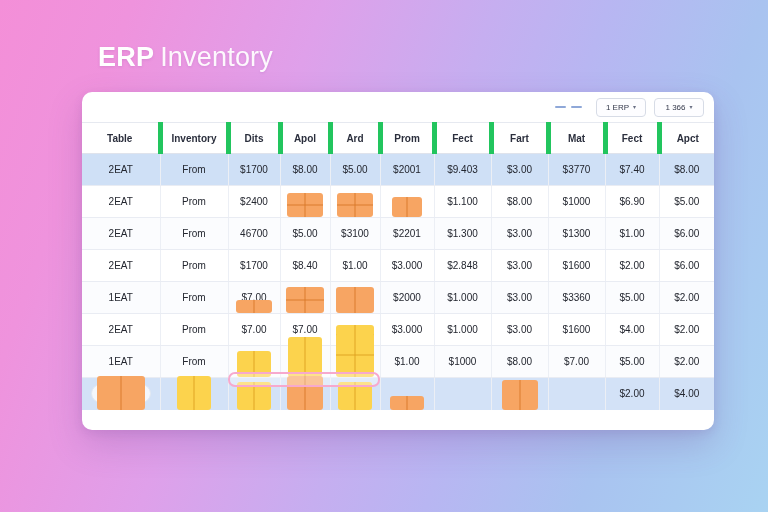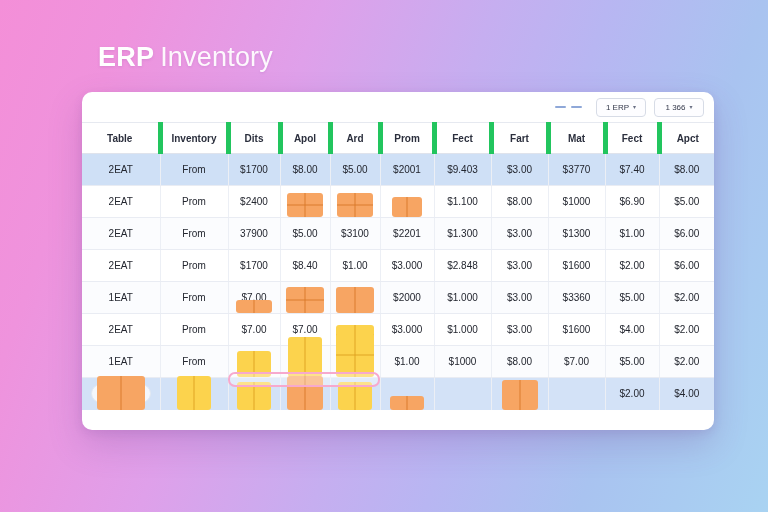--- a/index.html
+++ b/index.html
@@ -296,21 +296,21 @@
           </td>
           <td><span>$1.100</span></td>
           <td><span>$8.00</span></td>
           <td><span>$1000</span></td>
           <td><span>$6.90</span></td>
           <td><span>$5.00</span></td>
         </tr>
         <tr class="alt">
           <td><span>2EAT</span></td>
           <td><span>From</span></td>
-          <td><span>37900</span></td>
+          <td><span>46700</span></td>
           <td><span>$5.00</span></td>
           <td><span>$3100</span></td>
           <td><span>$2201</span></td>
           <td><span>$1.300</span></td>
           <td><span>$3.00</span></td>
           <td><span>$1300</span></td>
           <td><span>$1.00</span></td>
           <td><span>$6.00</span></td>
         </tr>
         <tr class="plain">

